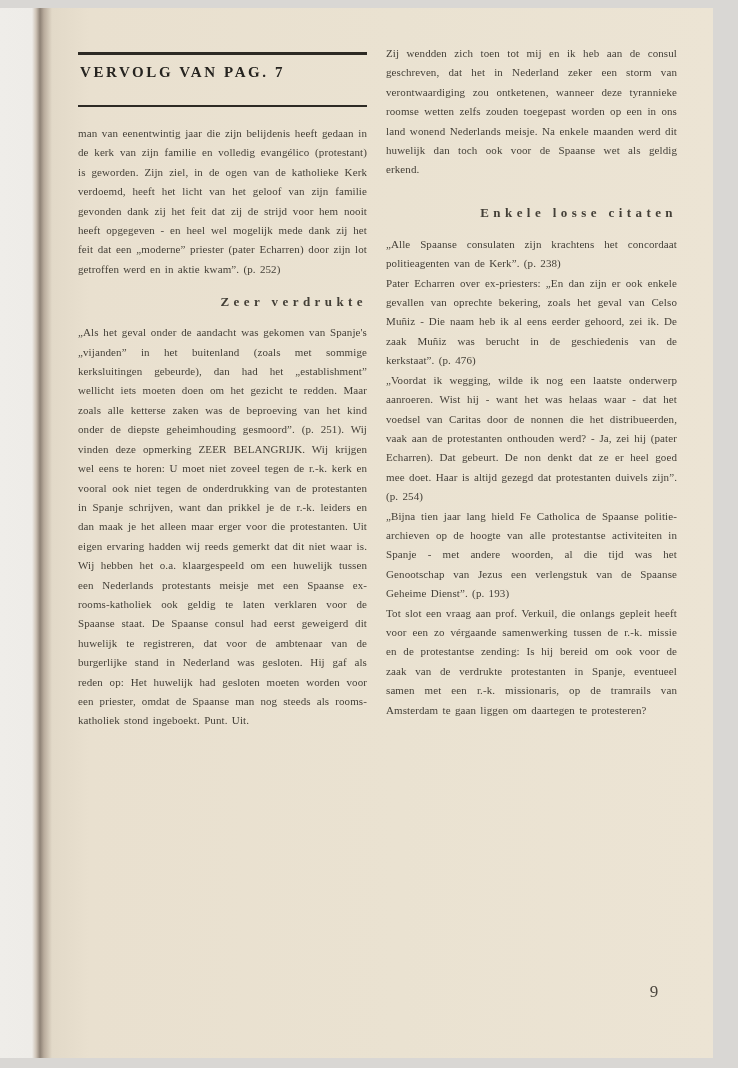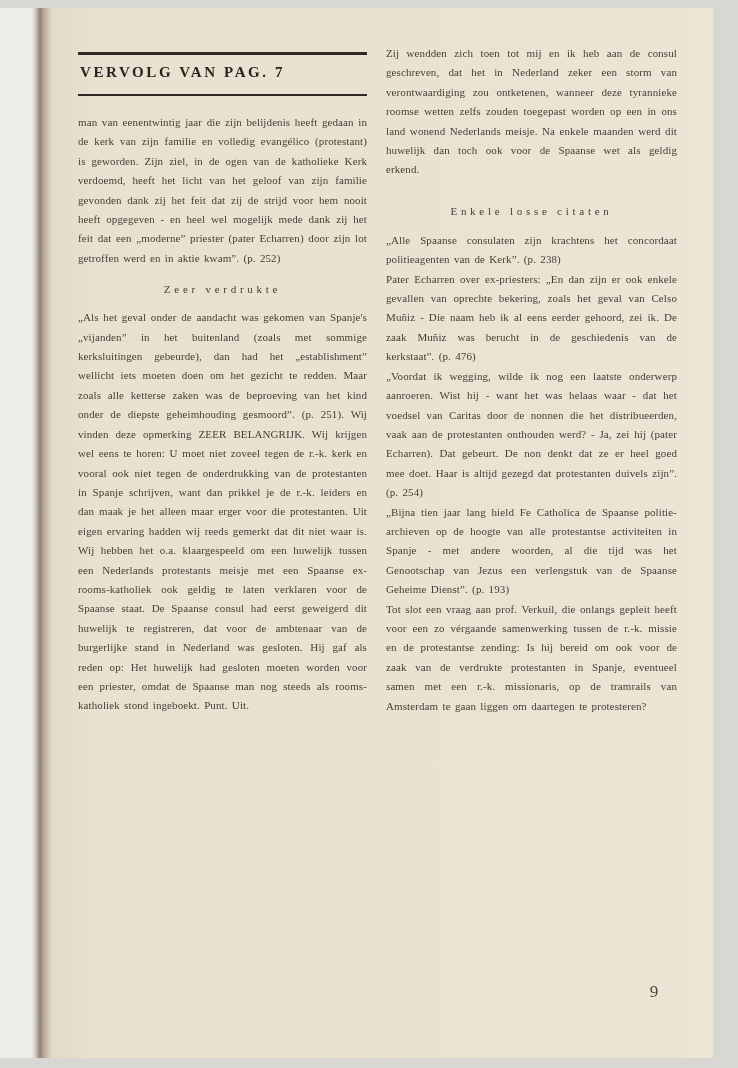--- a/index.html
+++ b/index.html
@@ -31,40 +31,40 @@
   }
   .col {
     position: absolute;
     color: #433f37;
   }
   .col-left  { left: 78px;  top: 44px; width: 289px; }
   .col-right { left: 386px; top: 36px; width: 291px; }
   .cont-header {
     border-top: 3px solid #2d2a24;
     border-bottom: 2px solid #2d2a24;
-    padding: 9px 2px 13px 2px;
+    padding: 9px 2px 24px 2px;
     margin: 0 0 17px 0;
     font-weight: bold;
     font-size: 15px;
     letter-spacing: 2.6px;
     color: #262420;
     white-space: nowrap;
   }
   p.body-text {
     margin: 0;
     font-size: 11px;
     line-height: 19.4px;
     text-align: justify;
     word-spacing: 0.13em;
     letter-spacing: 0.1px;
   }
   .section-heading {
-    text-align: center;
-    font-size: 11px;
-    font-weight: normal;
+    text-align: right;
+    font-size: 13px;
+    font-weight: bold;
     letter-spacing: 0.34em;
     color: #433f37;
     margin: 15px 0 13px 0;
     white-space: nowrap;
   }
   .col-right .section-heading {
     margin: 25px 0 14px 0;
   }
   .page-number {
     position: absolute;

